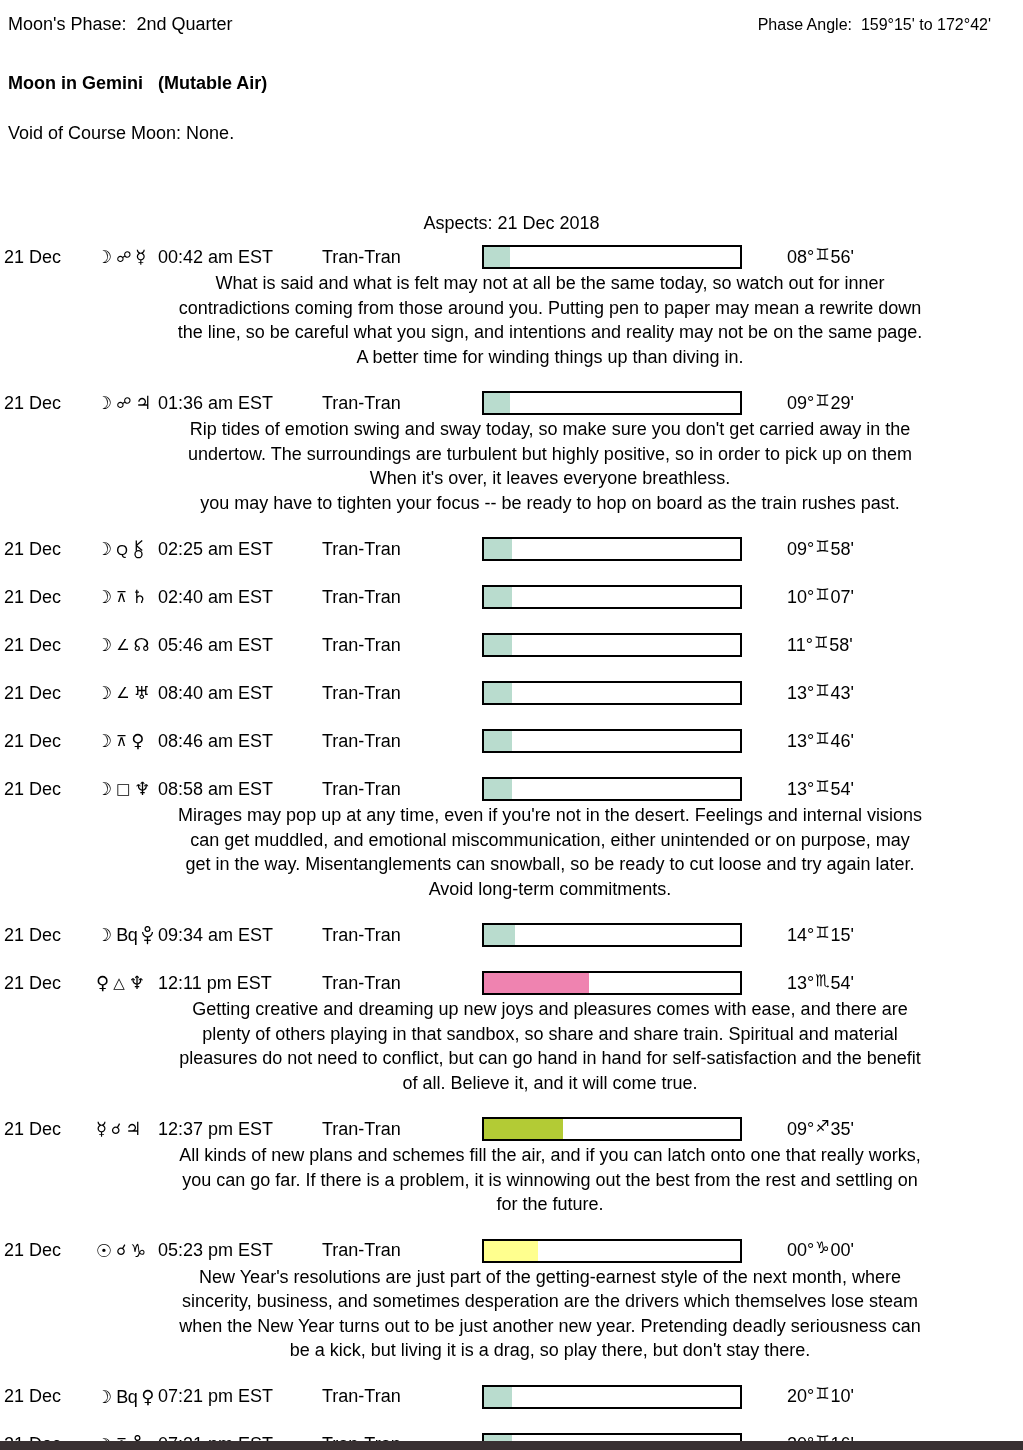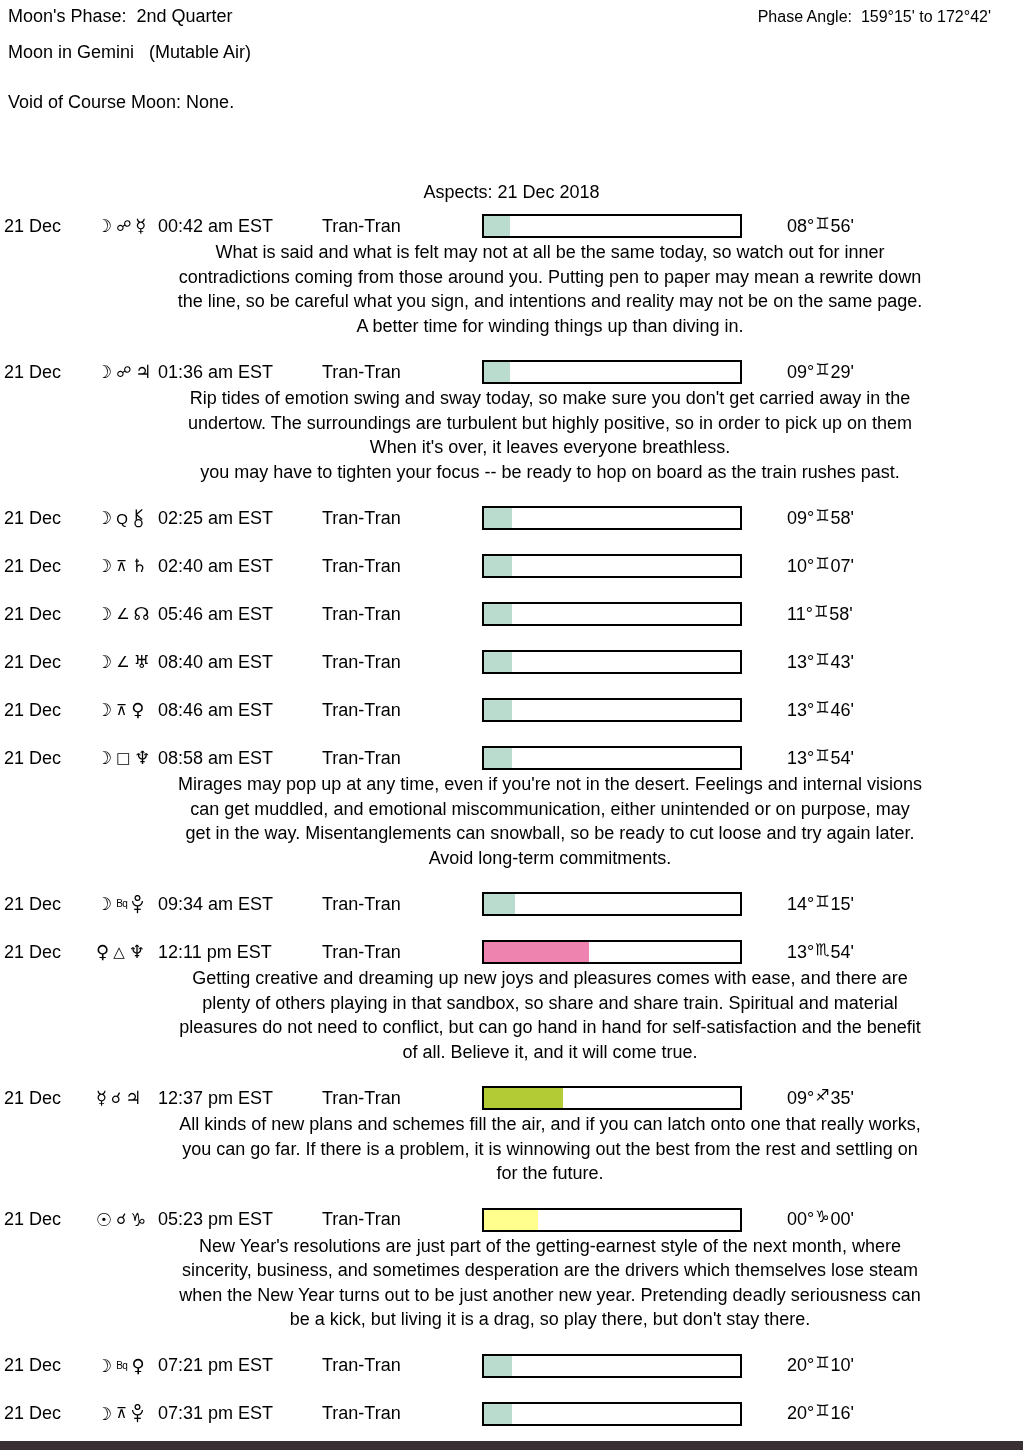--- a/index.html
+++ b/index.html
@@ -2,35 +2,35 @@
 <html><head>
 <meta charset="utf-8">
 <style>
   html,body{margin:0;padding:0;}
   body{
     width:1023px;height:1450px;position:relative;overflow:hidden;
     background:#ffffff;color:#000;
     font-family:"Liberation Sans",sans-serif;font-size:18px;
   }
   .hdr-row{display:flex;justify-content:space-between;align-items:flex-start;padding:6px 32px 0 8px;}
-  .pre{white-space:pre;}
+  .pre{white-space:pre;margin-top:8px;}
   #phase-angle{font-size:16px;padding-top:2px;}
-  #moon-sign{margin:15px 0 0 8px;}
+  #moon-sign{margin:38px 0 0 8px;font-weight:bold;}
   #voc{margin:29px 0 0 8px;}
   #aspects-title{text-align:center;margin-top:69px;}
   #rows{margin-top:9px;}
   .aspect-block{margin-bottom:20px;}
   .aspect-line{height:28px;display:flex;align-items:center;padding-left:4px;}
   .c-date{width:92px;white-space:pre;}
   .c-syms{width:62px;display:flex;align-items:center;gap:4px;font-family:"DejaVu Sans",sans-serif;}
   .sym{display:inline-flex;align-items:center;justify-content:center;line-height:1;}
   .sym.planet{font-size:18px;}
   .sym.aspect{font-size:15px;}
   .sym.q{font-size:15px;font-family:"Liberation Sans",sans-serif;}
-  .sym.bq{font-size:10px;letter-spacing:-0.5px;font-family:"Liberation Sans",sans-serif;}
+  .sym.bq{font-size:18px;letter-spacing:-0.5px;font-family:"Liberation Sans",sans-serif;}
   .sym svg{display:block;}
   .c-time{width:164px;white-space:pre;}
   .c-type{width:160px;white-space:pre;}
   .c-bar{width:260px;height:24px;border:2px solid #000;box-sizing:border-box;background:#fff;margin-right:45px;flex:none;}
   .c-bar .fill{display:block;height:100%;}
   .c-deg{white-space:pre;display:inline-flex;align-items:flex-start;}
   .c-deg .sign{font-family:"DejaVu Sans",sans-serif;font-size:16px;line-height:1;margin:0 1px;}
   .desc{margin:0 0 1px 77px;line-height:24.5px;}
   .desc div{white-space:pre;text-align:center;}
   #footer-bar{position:absolute;left:0;bottom:0;width:100%;height:9px;}

